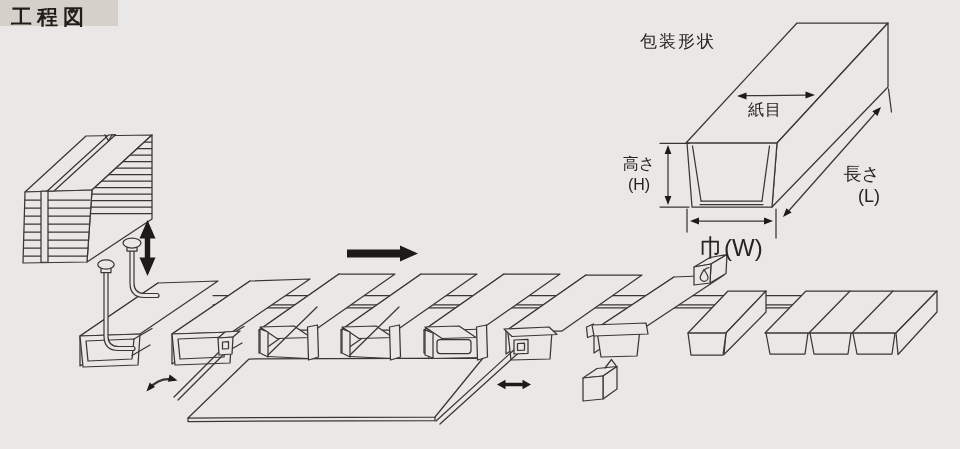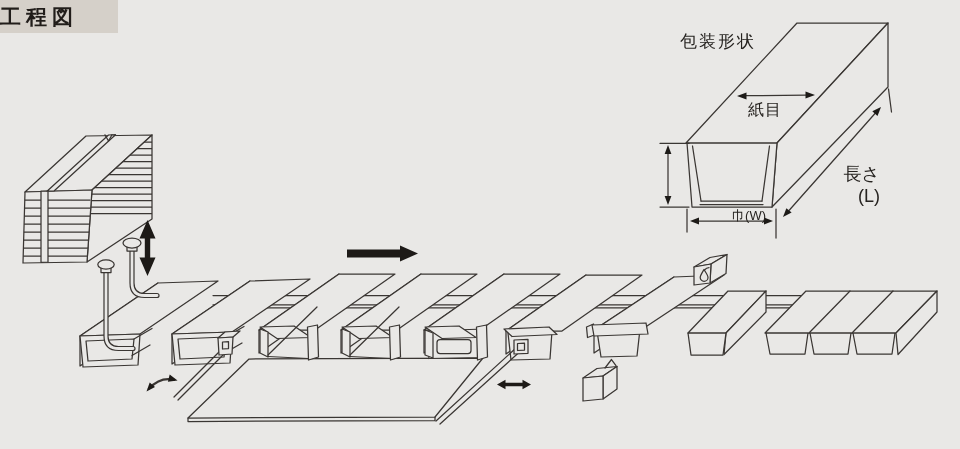--- a/index.html
+++ b/index.html
@@ -1,26 +1,26 @@
 <!DOCTYPE html>
 <html><head>
 <meta charset="utf-8">
 <style>
   html,body{margin:0;padding:0;width:960px;height:449px;overflow:hidden;
     background:#e9e8e6;font-family:"Liberation Sans",sans-serif;}
   #stage{position:relative;width:960px;height:449px;background:#e9e8e6;}
-  #title-bar{position:absolute;left:0;top:0;width:118px;height:33px;background:#d5d0c9;
-    color:#211d1a;font-size:21px;font-weight:bold;line-height:33px;
+  #title-bar{position:absolute;left:0;top:0;width:118px;height:26px;background:#d5d0c9;
+    color:#211d1a;font-size:21px;font-weight:bold;line-height:33px;padding-left:11px;
     letter-spacing:5px;box-sizing:border-box;}
   .lbl{position:absolute;color:#262320;white-space:nowrap;}
-  #lbl-shape{left:680px;top:30px;font-size:17px;letter-spacing:2px;}
+  #lbl-shape{left:640px;top:30px;font-size:17px;letter-spacing:2px;}
   #lbl-grain{left:748px;top:100px;width:56px;text-align:left;font-size:16px;letter-spacing:1px;}
   #lbl-height{left:614px;top:153px;width:50px;text-align:center;font-size:16px;line-height:21px;}
   #lbl-length{left:820px;top:163px;width:60px;text-align:right;font-size:18px;line-height:22px;}
-  #lbl-width{left:700px;top:207px;width:66px;text-align:right;font-size:13px;}
+  #lbl-width{left:700px;top:232px;width:66px;text-align:left;font-size:24px;}
   svg{position:absolute;left:0;top:0;}
   .ln,path,line,ellipse,rect{fill:none;stroke:#3a3633;stroke-width:1.25;
     stroke-linejoin:round;stroke-linecap:round;}
   .f{fill:#e9e8e6;stroke:#3a3633;}
   .k{fill:#1d1a17;stroke:none;}
   .pipe-o{stroke-width:5.2;}
   .pipe-i{stroke:#e9e8e6;stroke-width:2.8;}
 </style>
 </head>
 <body>
@@ -251,20 +251,24 @@
       </g>
     </g>
   </svg>
 
   <div id="title-bar">工程図</div>
 
   <div class="lbl" id="lbl-shape">包装形状</div>
 
   <div class="lbl" id="lbl-grain">紙目</div>
 
+  <div class="lbl" id="lbl-height">
+    <span>高さ</span><br>
+    <span>(H)</span>
+  </div>
 
   <div class="lbl" id="lbl-length">
     <span>長さ</span><br>
     <span>(L)</span>
   </div>
 
   <div class="lbl" id="lbl-width">巾(W)</div>
 </div>
 
 </body></html>

